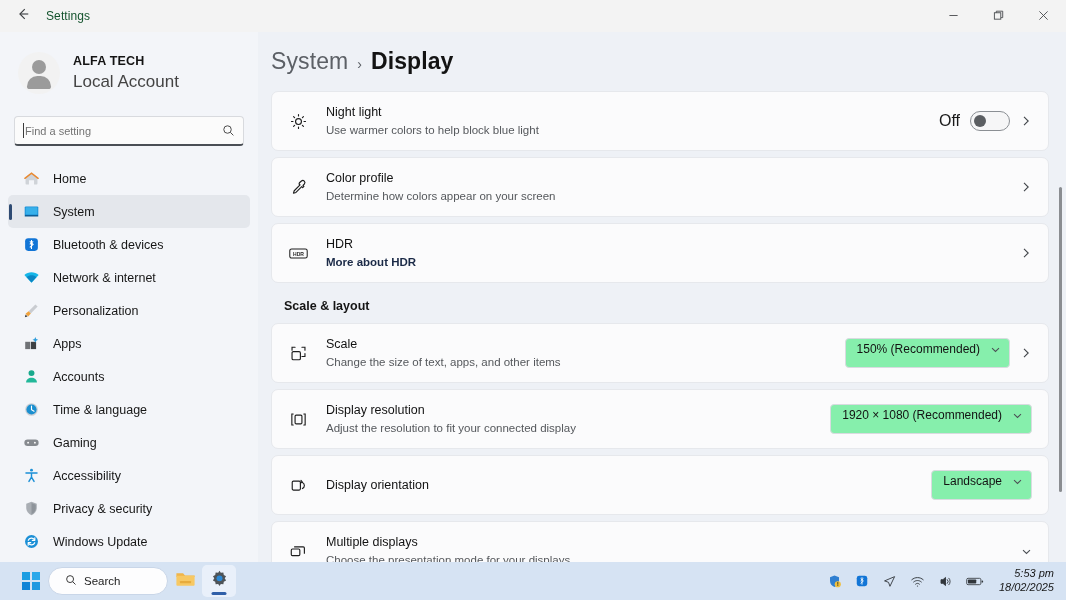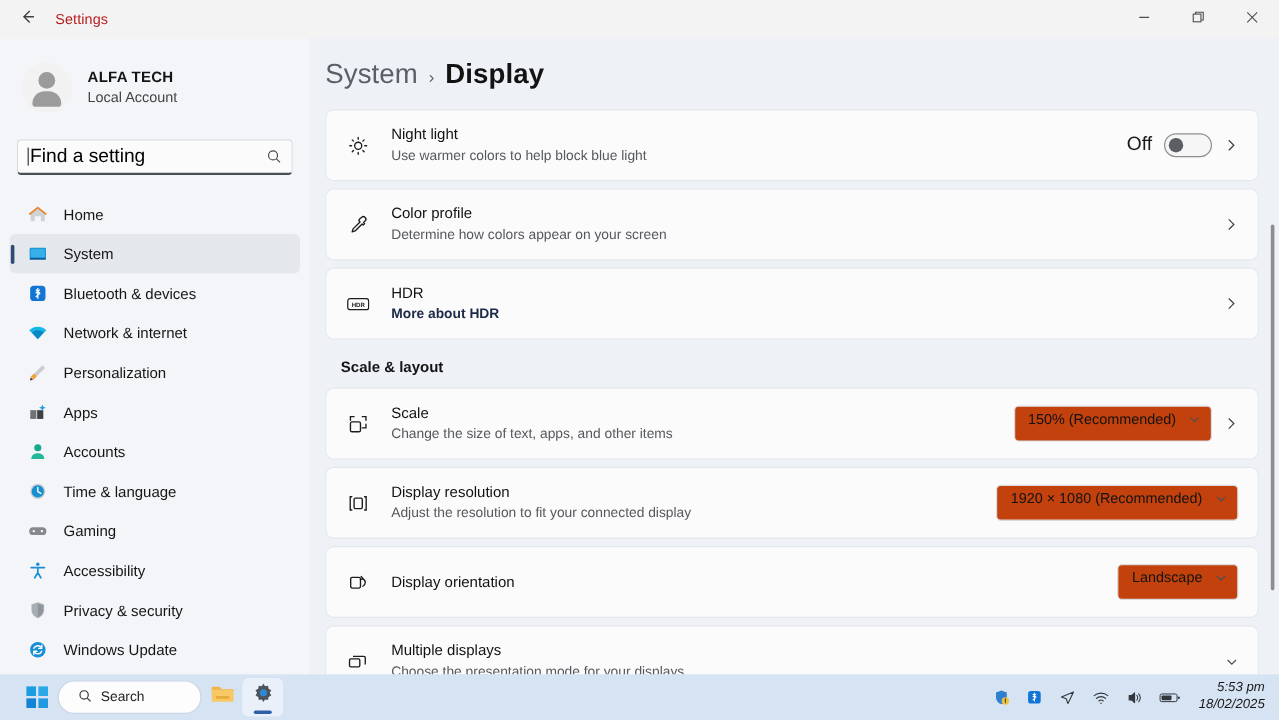--- a/index.html
+++ b/index.html
@@ -18,21 +18,21 @@
     position: absolute; left: 0; top: 0; width: 1066px; height: 32px;
     background: #f3f3f3;
     display: flex; align-items: center;
   }
   .back-btn {
     width: 34px; height: 30px; margin-left: 6px;
     display: flex; align-items: center; justify-content: center;
     border-radius: 4px; color: #3d4043;
   }
   .back-btn svg { width: 14px; height: 14px; }
-  .app-title { margin-left: 6px; font-size: 12px; color: #b91c1c; letter-spacing: .1px; }
+  .app-title { margin-left: 6px; font-size: 12px; color: #14532d; letter-spacing: .1px; }
   .win-controls { margin-left: auto; display: flex; height: 32px; }
   .win-btn {
     width: 45px; height: 32px; display: flex; align-items: center; justify-content: center;
     color: #4a4d50;
   }
   .win-btn svg { width: 11px; height: 11px; }
 
   
   .sidebar {
     position: absolute; left: 0; top: 32px; width: 258px; height: 530px;
@@ -51,36 +51,36 @@
   .avatar .head {
     position: absolute; top: 8px; left: 50%; transform: translateX(-50%);
     width: 14px; height: 14px; border-radius: 50%; background: #9b9b9b;
   }
   .avatar .body {
     position: absolute; bottom: 5px; left: 50%; transform: translateX(-50%);
     width: 24px; height: 13px; border-radius: 12px 12px 3px 3px; background: #9b9b9b;
   }
   .acct-text { line-height: 1.25; }
   .acct-name { font-size: 12.5px; font-weight: bold; color: #141414; letter-spacing: .2px; }
-  .acct-sub { font-size: 12px; color: #444; margin-top: 1px; }
+  .acct-sub { font-size: 17px; color: #444; margin-top: 1px; }
 
   .searchwrap {
     margin: 18px 14px 0 14px; position: relative;
     height: 30px;
   }
   .searchbox {
     width: 230px; height: 30px; background: #fbfbfb;
     border: 1px solid #d8dade; border-bottom: 2px solid #4a4f55;
     border-radius: 4px;
     display: flex; align-items: center; padding: 0 8px;
   }
   .caret {
     width: 1px; height: 15px; background: #3a3a3a; margin-right: 1px;
   }
-  .search-ph { font-size: 16px; color: #000000; }
+  .search-ph { font-size: 11px; color: #737373; }
   .search-ico { margin-left: auto; color: #474747; display: flex; }
   .search-ico svg { width: 13px; height: 13px; }
 
   .navlist { margin-top: 16px; padding: 0 8px; }
   .navitem {
     position: relative; height: 33px; display: flex; align-items: center;
     gap: 13px; padding-left: 14px; border-radius: 5px; margin-bottom: 0px;
   }
   .navitem + .navitem { margin-top: 0px; }
   .navitem.active { background: #e4e7ec; }
@@ -128,21 +128,21 @@
   }
   .toggle .knob {
     position: absolute; left: 3px; top: 50%; transform: translateY(-50%);
     width: 12px; height: 12px; border-radius: 50%; background: #5b5e62;
   }
   .chev { color: #41454a; display: flex; align-items: center; }
   .chev svg { width: 12px; height: 12px; }
 
   .dropdown {
     height: 30px; border: 1px solid #d9dbe0; border-radius: 4px;
-    background: #c2410c; display: flex; align-items: center;
+    background: #86efac; display: flex; align-items: center;
     padding: 0 8px 8px 11px; gap: 10px;
   }
   .dd-val { font-size: 12px; color: #131313; }
   .dd-chev { color: #4c5055; display: flex; }
   .dd-chev svg { width: 11px; height: 11px; }
 
   .section-head {
     font-size: 12.5px; font-weight: bold; color: #141414;
     margin: 16px 0 10px 13px;
   }

